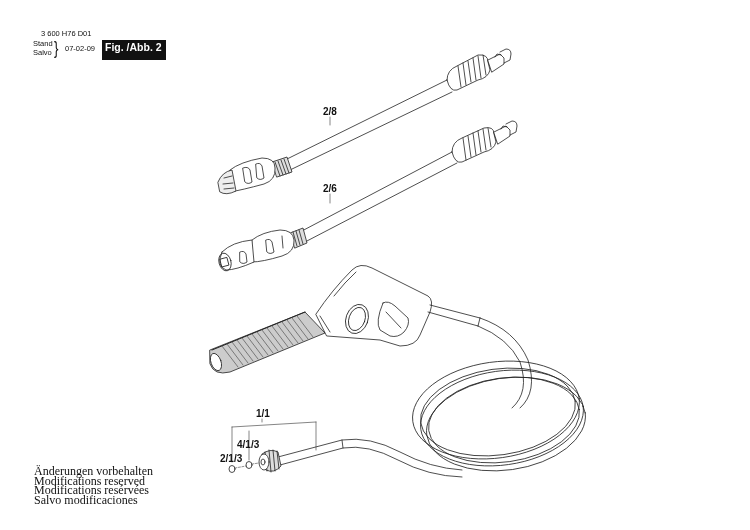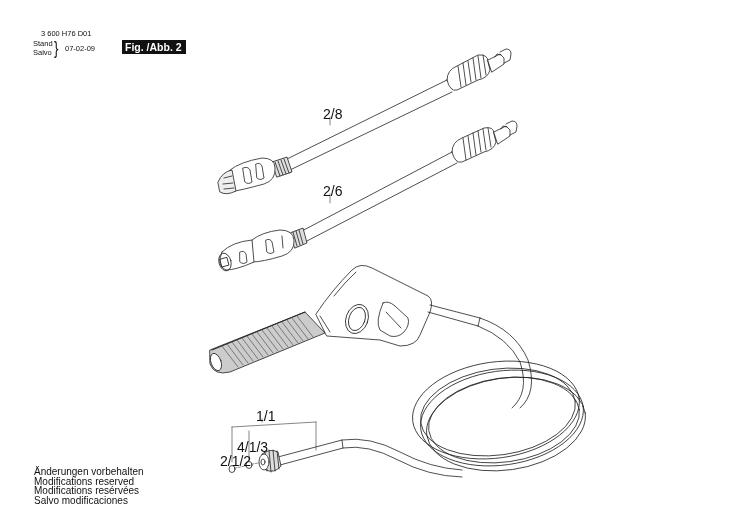--- a/index.html
+++ b/index.html
@@ -5,24 +5,24 @@
     html, body { margin: 0; padding: 0; background: #ffffff; }
     body { width: 750px; height: 530px; position: relative; overflow: hidden;
            font-family: "Liberation Sans", sans-serif; color: #111; }
     .header { position: absolute; left: 33px; top: 29px; font-size: 7.5px; line-height: 9px; }
     .doc-number { position: absolute; left: 8px; top: 0; white-space: nowrap; }
     .stand-issue { position: absolute; left: 0; top: 11px; width: 28px; }
     .stand-issue div { line-height: 8.5px; }
     .brace { position: absolute; left: 20px; top: 9px; font-size: 19px; font-weight: 300; line-height: 19px; transform: scaleX(0.7); }
     .date { position: absolute; left: 32px; top: 15px; white-space: nowrap; }
     .fig-badge { position: absolute; left: 69px; top: 11px; background: #111; color: #fff;
-                 font-weight: bold; font-size: 10.5px; padding: 1px 4px 1px 3px; line-height: 12px; white-space: nowrap; margin-left: 20px; }
-    .footer { position: absolute; left: 34px; top: 467px; font-size: 10px; line-height: 9.6px; }
+                 font-weight: bold; font-size: 10.5px; padding: 1px 4px 7px 3px; line-height: 12px; white-space: nowrap; }
+    .footer { position: absolute; left: 34px; top: 467px; font-size: 12px; line-height: 9.6px; font-family: Liberation Serif, serif; }
     .footer div { white-space: nowrap; }
-    .label { position: absolute; font-size: 14px; font-weight: normal; white-space: nowrap; }
+    .label { position: absolute; font-size: 10px; font-weight: bold; white-space: nowrap; }
     svg.drawing { position: absolute; left: 0; top: 0; }
   </style>
 </head>
 <body>
 
 <div class="header">
   <div class="doc-number">3 600 H76 D01</div>
   <div class="stand-issue">
     <div>Stand</div>
     <div>Salvo</div>
@@ -126,20 +126,20 @@
 
     <path d="M262 419 L262 422 M232 427 L316 422 M232 427 L232 462 M316 422 L316 450"></path>
     <path d="M249 431 L249 460"></path>
   </g>
 </svg>
 
 <div class="label" style="left:323px; top:106px;">2/8</div>
 <div class="label" style="left:323px; top:183px;">2/6</div>
 <div class="label" style="left:256px; top:408px;">1/1</div>
 <div class="label" style="left:237px; top:439px;">4/1/3</div>
-<div class="label" style="left:220px; top:453px;">2/1/2</div>
+<div class="label" style="left:220px; top:453px;">2/1/3</div>
 
 <div class="footer">
   <div>Änderungen vorbehalten</div>
   <div>Modifications reserved</div>
   <div>Modifications resérvées</div>
   <div>Salvo modificaciones</div>
 </div>
 
 </body></html>

